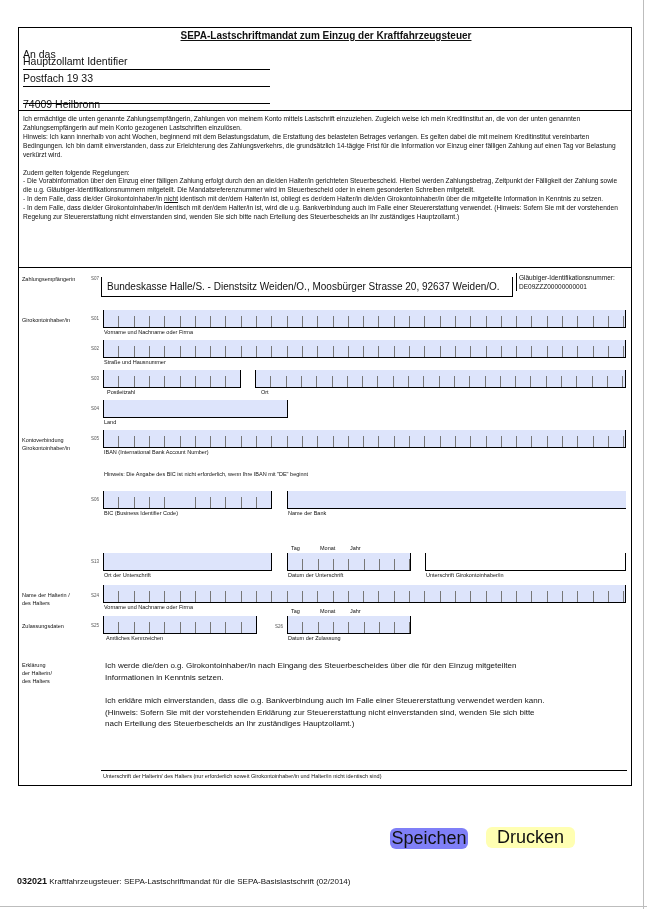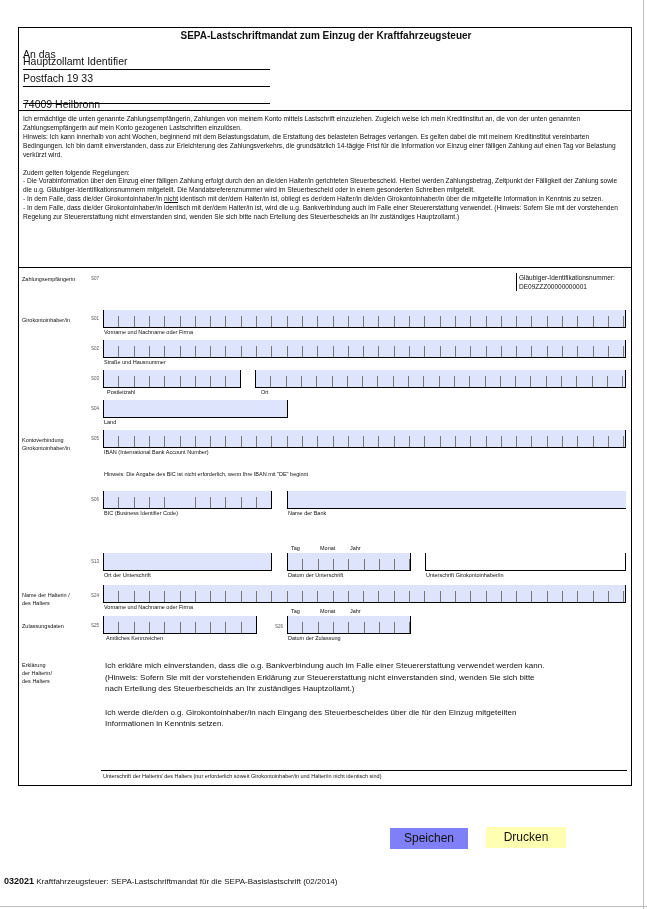--- a/index.html
+++ b/index.html
@@ -2,43 +2,43 @@
 <html><head>
 <meta charset="utf-8">
 <style>
   html, body { margin:0; padding:0; }
   body { width:647px; height:909px; background:#ffffff; position:relative; overflow:hidden;
          font-family:"Liberation Sans", sans-serif; color:#111; }
   .frame-right { position:absolute; left:643px; top:0; width:1px; height:909px; background:#bdbdbd; }
   .frame-bottom { position:absolute; left:0; top:906px; width:647px; height:1px; background:#bdbdbd; }
   .form { position:absolute; left:18px; top:27px; width:614px; height:759px; border:1px solid #000; box-sizing:border-box; }
   .abs { position:absolute; }
-  .title { left:0; width:614px; top:2px; text-align:center; font-weight:bold; font-size:10px; }
+  .title { left:0; width:614px; top:2px; text-align:center; font-weight:bold; font-size:10px;text-decoration:underline; }
   .addr { left:4px; font-size:10.5px; }
   .addr-line { left:4px; width:247px; height:1px; background:#000; }
   .sep { left:0; width:612px; height:1px; background:#000; }
   .smalltext { font-size:6.6px; line-height:8.9px; left:4px; width:604px; }
   .smalltext p { margin:0; }
   .smalltext .ul { text-decoration:underline; }
   .rowlabel { font-size:5.5px; left:3px; line-height:8px; }
   .code { font-size:4.5px; color:#555; }
   .field { background:#dde4fb; border-bottom:1px solid #000; border-left:1px solid #000; height:18px; box-sizing:border-box; }
   .field.plain { background:#fff; }
   .field.boxright { border-right:1px solid #000; }
   .ticks { position:absolute; left:0; bottom:0; width:100%; height:11px;
            background-image:repeating-linear-gradient(to right, transparent 0, transparent 14.3px, #777 14.3px, #777 15.3px); }
   .fieldcap { font-size:5.5px; }
   .payee-value { font-size:10px; left:5px; top:4px; white-space:nowrap; }
   .decl { font-size:8px; line-height:11.5px; left:86px; width:440px; }
   .decl p { margin:0 0 12px 0; }
   .sigline { left:82px; width:526px; height:1px; background:#000; }
-  .btn { position:absolute; font-size:12px; text-align:center; line-height:21px; height:21px; cursor:pointer; }
+  .btn { position:absolute; font-size:18px; text-align:center; line-height:21px; height:21px; cursor:pointer;border-radius:6px; }
   .btn-save { left:390px; top:828px; width:78px; background:#7f7ff7; color:#111; }
-  .btn-print { left:486px; top:827px; width:80px; background:#ffffb2; color:#111; }
-  .footer { left:4px; top:876px; font-size:8px;text-align:center; }
+  .btn-print { left:486px; top:827px; width:89px; background:#ffffb2; color:#111; }
+  .footer { left:17px; top:876px; font-size:8px;text-align:center; }
   .footer b { font-size:9px; }
 </style>
 </head>
 <body>
 
 <div class="frame-right"></div>
 <div class="frame-bottom"></div>
 
 <div class="form">
   <div class="abs title">SEPA-Lastschriftmandat zum Einzug der Kraftfahrzeugsteuer</div>
@@ -59,20 +59,23 @@
     <p style="margin-top:9px;">Zudem gelten folgende Regelungen:</p>
     <p>- Die Vorabinformation über den Einzug einer fälligen Zahlung erfolgt durch den an die/den Halter/in gerichteten Steuerbescheid. Hierbei werden Zahlungsbetrag, Zeitpunkt der Fälligkeit der Zahlung sowie die u.g. Gläubiger-Identifikationsnummern mitgeteilt. Die Mandatsreferenznummer wird im Steuerbescheid oder in einem gesonderten Schreiben mitgeteilt.</p>
     <p><span>- In dem Falle, dass die/der Girokontoinhaber/in </span><span class="ul">nicht</span><span> identisch mit der/dem Halter/in ist, obliegt es der/dem Halter/in die/den Girokontoinhaber/in über die mitgeteilte Information in Kenntnis zu setzen.</span></p>
     <p>- In dem Falle, dass die/der Girokontoinhaber/in identisch mit der/dem Halter/in ist, wird die u.g. Bankverbindung auch im Falle einer Steuererstattung verwendet. (Hinweis: Sofern Sie mit der vorstehenden Regelung zur Steuererstattung nicht einverstanden sind, wenden Sie sich bitte nach Erteilung des Steuerbescheids an Ihr zuständiges Hauptzollamt.)</p>
   </div>
 
   <div class="abs sep" style="top:239px;"></div>
 
   <div class="abs rowlabel" style="top:247px;">Zahlungsempfängerin</div>
   <div class="abs code" style="left:72px; top:248px;">S07</div>
+  <div class="abs field plain boxright" style="left:82px; top:249px; width:412px; height:20px; border-top:none;">
+    <div class="abs payee-value">Bundeskasse Halle/S. - Dienstsitz Weiden/O., Moosbürger Strasse 20, 92637 Weiden/O.</div>
+  </div>
   <div class="abs" style="left:497px; top:245px; font-size:6.5px; line-height:9px; border-left:1px solid #000; padding-left:2px;">
     <div>Gläubiger-Identifikationsnummer:</div>
     <div>DE09ZZZ00000000001</div>
   </div>
 
   <div class="abs rowlabel" style="top:288px;">Girokontoinhaber/in</div>
   <div class="abs code" style="left:72px; top:288px;">S01</div>
   <div class="abs field boxright" style="left:84px; top:282px; width:523px;">
       <div class="ticks"></div>
     </div>
@@ -155,22 +158,22 @@
       <div class="ticks"></div>
     </div>
   <div class="abs fieldcap" style="left:269px; top:607px;">Datum der Zulassung</div>
 
   <div class="abs rowlabel" style="top:633px;">
     <div>Erklärung</div>
     <div>der Halterin/</div>
     <div>des Halters</div>
   </div>
   <div class="abs decl" style="top:632px;">
+    <p>Ich werde die/den o.g. Girokontoinhaber/in nach Eingang des Steuerbescheides über die für den Einzug mitgeteilten Informationen in Kenntnis setzen.</p>
     <p>Ich erkläre mich einverstanden, dass die o.g. Bankverbindung auch im Falle einer Steuererstattung verwendet werden kann. (Hinweis: Sofern Sie mit der vorstehenden Erklärung zur Steuererstattung nicht einverstanden sind, wenden Sie sich bitte nach Erteilung des Steuerbescheids an Ihr zuständiges Hauptzollamt.)</p>
-    <p>Ich werde die/den o.g. Girokontoinhaber/in nach Eingang des Steuerbescheides über die für den Einzug mitgeteilten Informationen in Kenntnis setzen.</p>
   </div>
   <div class="abs sigline" style="top:742px;"></div>
   <div class="abs fieldcap" style="left:84px; top:745px;">Unterschrift der Halterin/ des Halters (nur erforderlich soweit Girokontoinhaber/in und Halter/in nicht identisch sind)</div>
 </div>
 
 <div class="btn btn-save">Speichen</div>
 <div class="btn btn-print">Drucken</div>
 
 <div class="abs footer"><b>032021</b><span> Kraftfahrzeugsteuer: SEPA-Lastschriftmandat für die SEPA-Basislastschrift (02/2014)</span></div>
 

